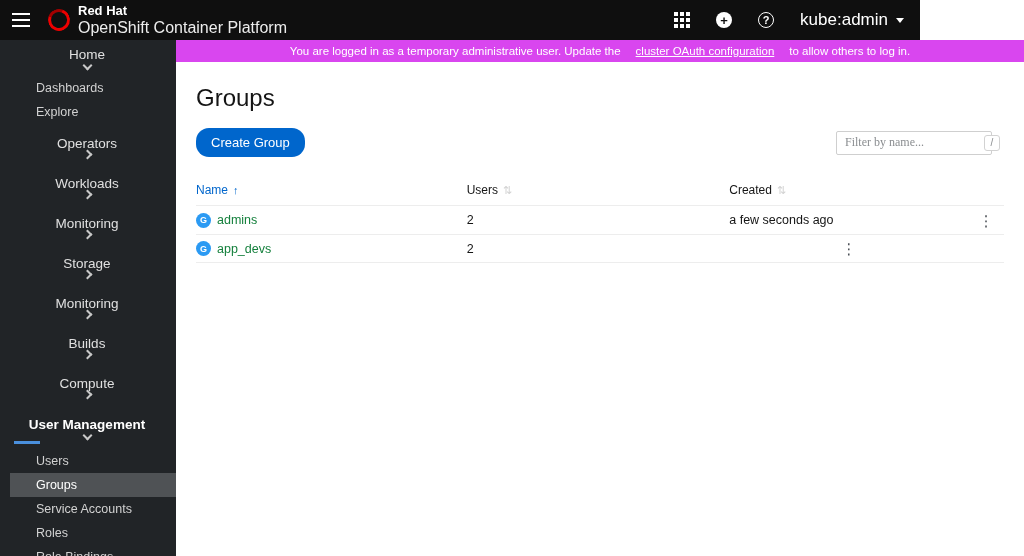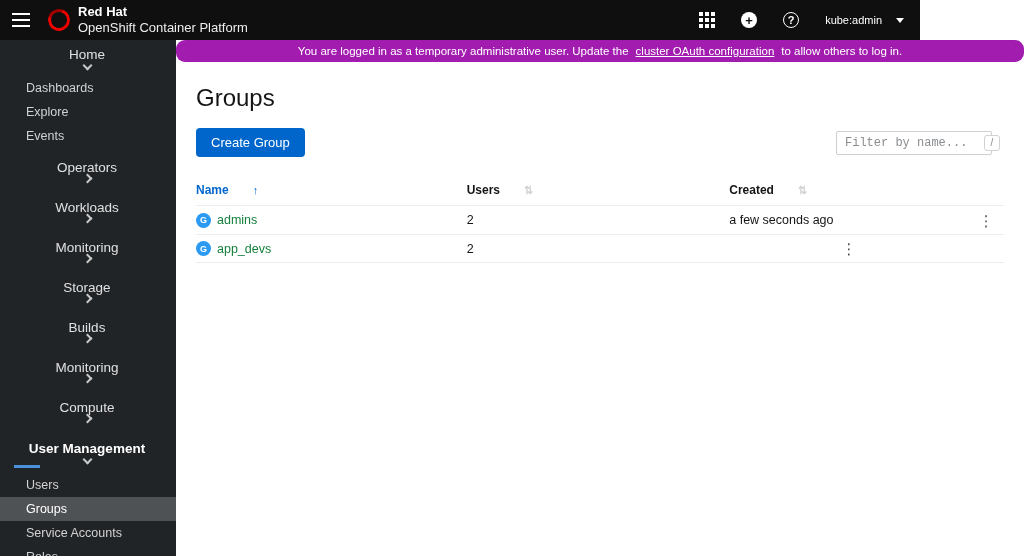--- a/index.html
+++ b/index.html
@@ -10,78 +10,78 @@
   .masthead { position:absolute; top:0; left:0; width:920px; height:40px;
     background:#0f0f0f; display:flex; align-items:center; z-index:20; }
   .hamburger { width:42px; height:40px; display:flex; flex-direction:column;
     justify-content:center; align-items:center; gap:4px; cursor:pointer; background:none; border:none; }
   .hamburger span { display:block; width:18px; height:2px; background:#fff; }
   .brand { display:flex; align-items:center; gap:8px; margin-left:6px; }
   .rh-logo { width:22px; height:22px; border:3px solid #e00; border-radius:50%;
     border-top-color:#a30000; transform:rotate(-25deg); }
   .brand-text { color:#fff; line-height:1.2; }
   .brand-line1 { font-size:13px; font-weight:bold; }
-  .brand-line2 { font-size:13px; font-weight:300; color:#ededed; }
+  .brand-line2 { font-size:16px; font-weight:300; color:#ededed; }
   .mast-right { margin-left:auto; display:flex; align-items:center; gap:26px; padding-right:16px; }
   .mast-icon { background:none; border:none; cursor:pointer; display:flex; align-items:center; }
   .grid-icon { display:grid; grid-template-columns:repeat(3,4px); grid-template-rows:repeat(3,4px); gap:2px; }
   .grid-icon i { background:#fff; }
   .plus-circle { width:16px; height:16px; border-radius:50%; background:#fff;
     color:#0f0f0f; font-size:13px; font-weight:bold; display:flex; align-items:center;
     justify-content:center; line-height:1; }
   .help-circle { width:16px; height:16px; border-radius:50%; border:1.5px solid #fff;
     color:#fff; font-size:11px; font-weight:bold; display:flex; align-items:center;
     justify-content:center; line-height:1; }
-  .user-menu { display:flex; align-items:center; gap:14px; color:#fff; font-size:11px;
+  .user-menu { display:flex; align-items:center; gap:8px; color:#fff; font-size:17px;
     background:none; border:none; cursor:pointer; }
   .caret-down { width:0; height:0; border-left:4px solid transparent;
     border-right:4px solid transparent; border-top:5px solid #fff; }
 
   
   .sidebar { position:absolute; top:40px; left:0; width:176px; height:516px;
     background:#212427; color:#e0e0e0; overflow:hidden; }
   .nav-title { width:100%; display:flex; align-items:center; justify-content:space-between;
     padding:7px 16px 7px 14px; font-size:13.5px; color:#e0e0e0; background:none;
     border:none; cursor:pointer; text-align:left; font-family:inherit;flex-direction:column; }
   .nav-title.current { color:#fff; font-weight:bold; padding-bottom:2px; }
   .nav-underline { width:26px; height:3px; background:#4a90dd; margin:0 0 5px 14px; }
   .chev { width:7px; height:7px; border-right:2px solid #c8c8c8; border-bottom:2px solid #c8c8c8; flex:none; }
   .chev.right { transform:rotate(-45deg); }
   .chev.down  { transform:rotate(45deg); }
-  .sub-list { list-style:none; }
+  .sub-list { list-style:none;padding-left:10px; }
   .sub-item { font-size:12.5px; color:#d2d2d2; padding:5px 14px 5px 26px; cursor:pointer; }
   .sub-item.active { background:#4f5255; color:#fff; }
   .collapsed-group { margin-top:3px; }
   .nav-title.section { padding-top:9px; padding-bottom:9px; }
 
   
   .main { position:absolute; top:40px; left:176px; width:848px; height:516px; background:#fff; }
-  .banner { height:22px; background:#a21caf; color:#fff; font-size:11.5px;
-    display:flex; align-items:center; justify-content:center; gap:4px;border-radius:9px; }
+  .banner { height:22px; background:#d946ef; color:#fff; font-size:11.5px;
+    display:flex; align-items:center; justify-content:center; gap:12px; }
   .banner a { color:#fff; text-decoration:underline; cursor:pointer; margin:8px 3px; }
 
   
   .content { padding:20px; }
   .page-title { font-size:24px; font-weight:400; color:#151515; margin-top:2px; }
   .toolbar { display:flex; align-items:center; justify-content:space-between; margin-top:16px; }
-  .btn-primary { background:#0066cc; color:#fff; border:none; border-radius:4px;
+  .btn-primary { background:#0066cc; color:#fff; border:none; border-radius:13px;
     font-size:13px; padding:7px 15px; cursor:pointer; font-family:inherit; }
   .filter-wrap { position:relative; width:168px; }
   .filter-input { width:156px; height:24px; border:1px solid #cfcfcf; border-radius:2px;
-    font-size:12px; padding:0 26px 0 8px; color:#444; font-family:Liberation Mono, monospace; }
+    font-size:12px; padding:0 26px 0 8px; color:#444; font-family:Liberation Serif, serif; }
   .filter-input::placeholder { color:#8a8d90; }
   .slash-badge { position:absolute; right:4px; top:4px; width:16px; height:16px;
     border:1px solid #d2d2d2; border-radius:3px; font-size:10px; color:#8a8d90;
     display:flex; align-items:center; justify-content:center; background:#fff; }
 
   
   .grp-table { margin-top:26px; width:100%; }
   .t-row { display:grid; grid-template-columns:33.5% 32.5% 1fr 36px; align-items:center; }
   .t-head { padding-bottom:8px; }
-  .t-head .col { font-size:12px; font-weight:bold; color:#151515; display:flex; align-items:center; gap:24px; }
+  .t-head .col { font-size:12px; font-weight:normal; color:#151515; display:flex; align-items:center; gap:5px; }
   .t-head .sorted { color:#0066cc; cursor:pointer; }
   .sort-up { color:#0066cc; font-size:11px; }
   .sort-both { color:#d2d2d2; font-size:11px; cursor:pointer; }
   .t-body .t-row { border-top:1px solid #ededed; height:29px; }
   .t-body .t-row:last-child { border-bottom:1px solid #ededed; }
   .res-cell { display:flex; align-items:center; gap:6px; }
   .res-badge { width:15px; height:15px; border-radius:50%; background:#2b9af3; color:#fff;
     font-size:9px; font-weight:bold; display:flex; align-items:center; justify-content:center; flex:none; }
   .res-link { color:#15803d; font-size:12.5px; text-decoration:none; cursor:pointer; }
   .cell { font-size:12.5px; color:#151515; }
@@ -133,21 +133,20 @@
 
 <nav class="sidebar">
   <div>
     <button class="nav-title">
       <span>Home</span>
       <span class="chev down"></span>
     </button>
     <ul class="sub-list">
       <li class="sub-item">Dashboards</li>
       <li class="sub-item">Explore</li>
-      <li class="sub-item">Events</li>
     </ul>
   </div>
 
   <div class="collapsed-group">
     <button class="nav-title section">
       <span>Operators</span>
       <span class="chev right"></span>
     </button>
     <button class="nav-title section">
       <span>Workloads</span>
@@ -155,25 +154,25 @@
     </button>
     <button class="nav-title section">
       <span>Monitoring</span>
       <span class="chev right"></span>
     </button>
     <button class="nav-title section">
       <span>Storage</span>
       <span class="chev right"></span>
     </button>
     <button class="nav-title section">
+      <span>Monitoring</span>
+      <span class="chev right"></span>
+    </button>
+    <button class="nav-title section">
       <span>Builds</span>
-      <span class="chev right"></span>
-    </button>
-    <button class="nav-title section">
-      <span>Monitoring</span>
       <span class="chev right"></span>
     </button>
     <button class="nav-title section">
       <span>Compute</span>
       <span class="chev right"></span>
     </button>
   </div>
 
   <div style="margin-top:3px;">
     <button class="nav-title current">

